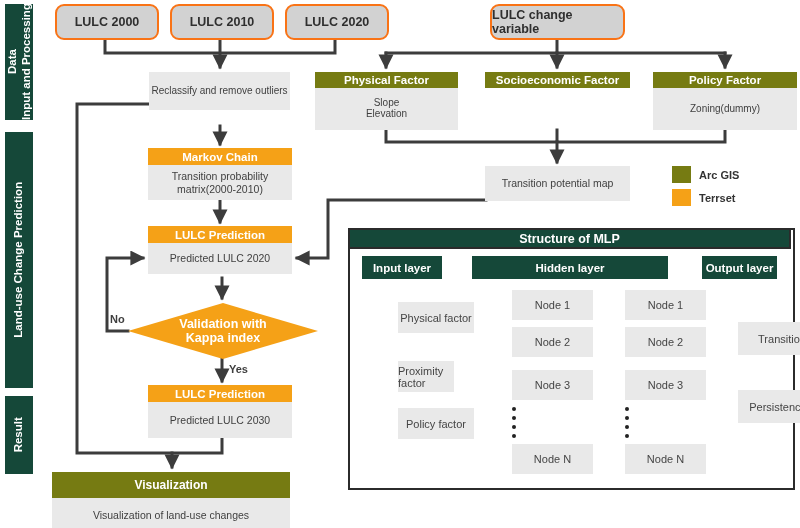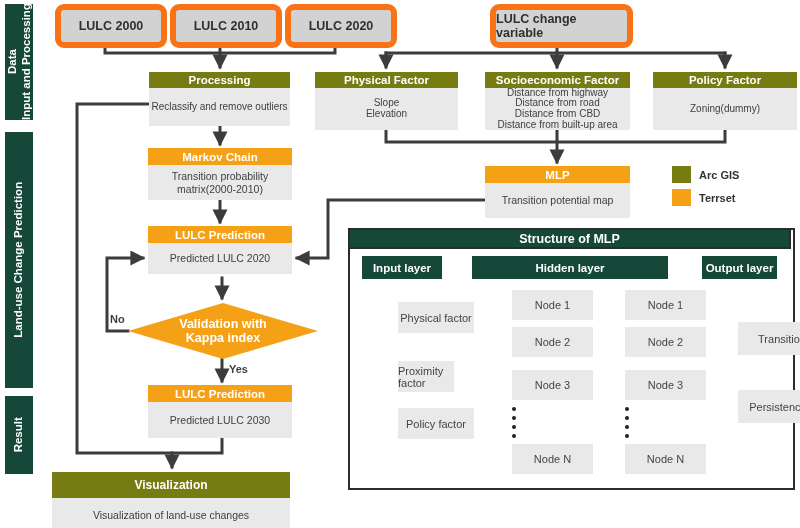--- a/index.html
+++ b/index.html
@@ -6,21 +6,21 @@
   .canvas{
     position:relative;width:800px;height:528px;background:#ffffff;overflow:hidden;
     font-family:"Liberation Sans", sans-serif;
   }
   svg.wires{position:absolute;left:0;top:0;pointer-events:none;}
   
   .vbar{position:absolute;background:#154839;display:flex;align-items:center;justify-content:center;}
   .vtxt{transform:rotate(-90deg);white-space:nowrap;color:#fff;font-weight:bold;
         font-size:11.5px;text-align:center;line-height:1.18;}
   
-  .rbox{position:absolute;height:32px;background:#d2d2d2;border:6px solid #f97316;border-radius:9px;
+  .rbox{position:absolute;height:32px;background:#d2d2d2;border:2px solid #f97316;border-radius:9px;
         display:flex;align-items:center;justify-content:center;font-size:12.5px;font-weight:bold;color:#2f2f2f;}
   
   .fbox{position:absolute;}
   .fhead{display:flex;align-items:center;justify-content:center;color:#fff;font-weight:bold;font-size:11.5px;}
   .olive{background:#767b12;}
   .orange{background:#F5A117;}
   .fbody{background:#e9e9e9;display:flex;flex-direction:column;align-items:center;justify-content:center;
          color:#3f3f3f;font-size:10.5px;text-align:center;line-height:1.2;}
   .fline{font-size:10px;line-height:1.07;color:#3f3f3f;}
   
@@ -125,54 +125,46 @@
   <div class="vbar" style="left:5px;top:396px;width:28px;height:78px;">
     <div class="vtxt">Result</div>
   </div>
 
   <div class="rbox" style="left:55px;top:4px;width:100px;">LULC 2000</div>
   <div class="rbox" style="left:170px;top:4px;width:100px;">LULC 2010</div>
   <div class="rbox" style="left:285px;top:4px;width:100px;">LULC 2020</div>
   <div class="rbox" style="left:490px;top:4px;width:131px;">LULC change variable</div>
 
   <div class="fbox" style="left:149px;top:72px;width:141px;">
-    <div class="fhead olive" style="height:16px;">Processing</div>
     <div class="fbody" style="height:38px;font-size:10px;">Reclassify and remove outliers</div>
   </div>
 
   <div class="fbox" style="left:315px;top:72px;width:143px;">
     <div class="fhead olive" style="height:16px;">Physical Factor</div>
     <div class="fbody" style="height:42px;">
       <div class="fline">Slope</div>
       <div class="fline">Elevation</div>
     </div>
   </div>
   <div class="fbox" style="left:485px;top:72px;width:145px;">
     <div class="fhead olive" style="height:16px;">Socioeconomic Factor</div>
-    <div class="fbody" style="height:42px;">
-      <div class="fline">Distance from highway</div>
-      <div class="fline">Distance from road</div>
-      <div class="fline">Distance from CBD</div>
-      <div class="fline">Distance from built-up area</div>
-    </div>
   </div>
   <div class="fbox" style="left:653px;top:72px;width:144px;">
     <div class="fhead olive" style="height:16px;">Policy Factor</div>
     <div class="fbody" style="height:42px;">
       <div class="fline">Zoning(dummy)</div>
     </div>
   </div>
 
   <div class="fbox" style="left:148px;top:148px;width:144px;">
     <div class="fhead orange" style="height:17px;">Markov Chain</div>
     <div class="fbody" style="height:35px;padding:0 14px;box-sizing:border-box;">Transition probability matrix(2000-2010)</div>
   </div>
 
   <div class="fbox" style="left:485px;top:166px;width:145px;">
-    <div class="fhead orange" style="height:17px;">MLP</div>
     <div class="fbody" style="height:35px;">Transition potential map</div>
   </div>
 
   <div class="chip" style="left:672px;top:166px;background:#767b12;"></div>
   <div class="legend-label" style="left:699px;top:169px;">Arc GIS</div>
   <div class="chip" style="left:672px;top:189px;background:#F5A117;"></div>
   <div class="legend-label" style="left:699px;top:192px;">Terrset</div>
 
   <div class="fbox" style="left:148px;top:226px;width:144px;">
     <div class="fhead orange" style="height:17px;">LULC Prediction</div>

